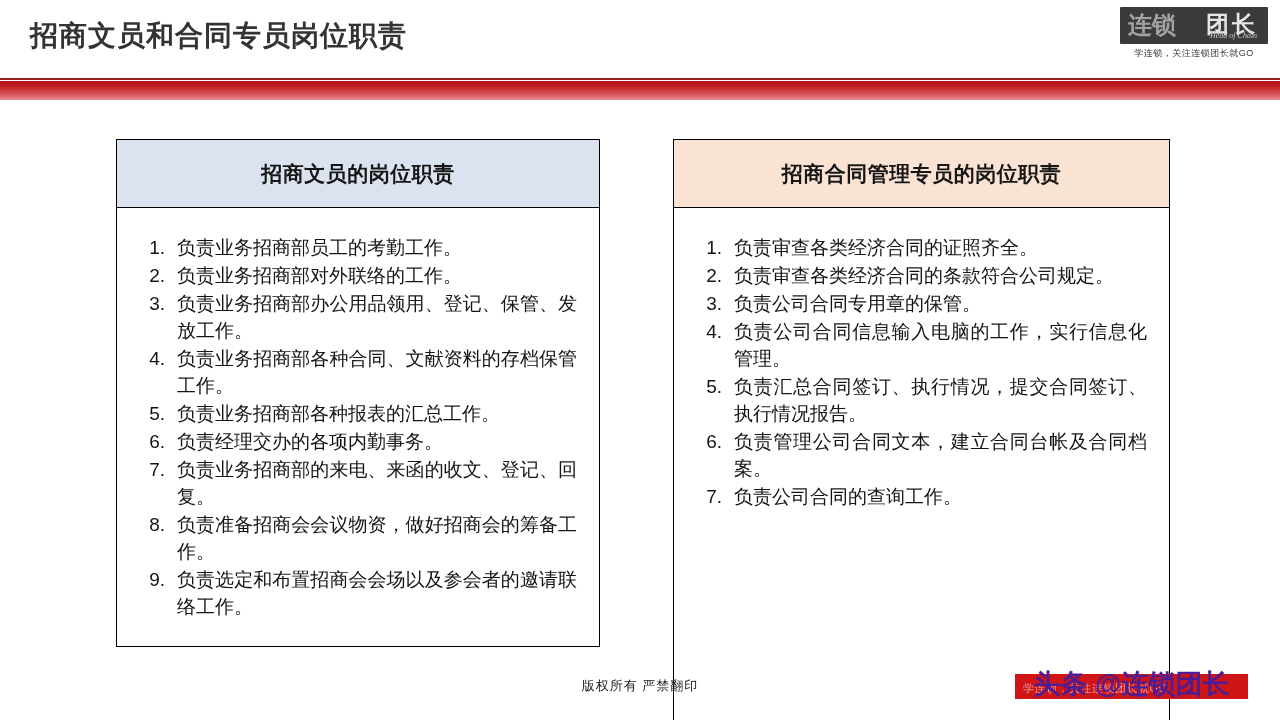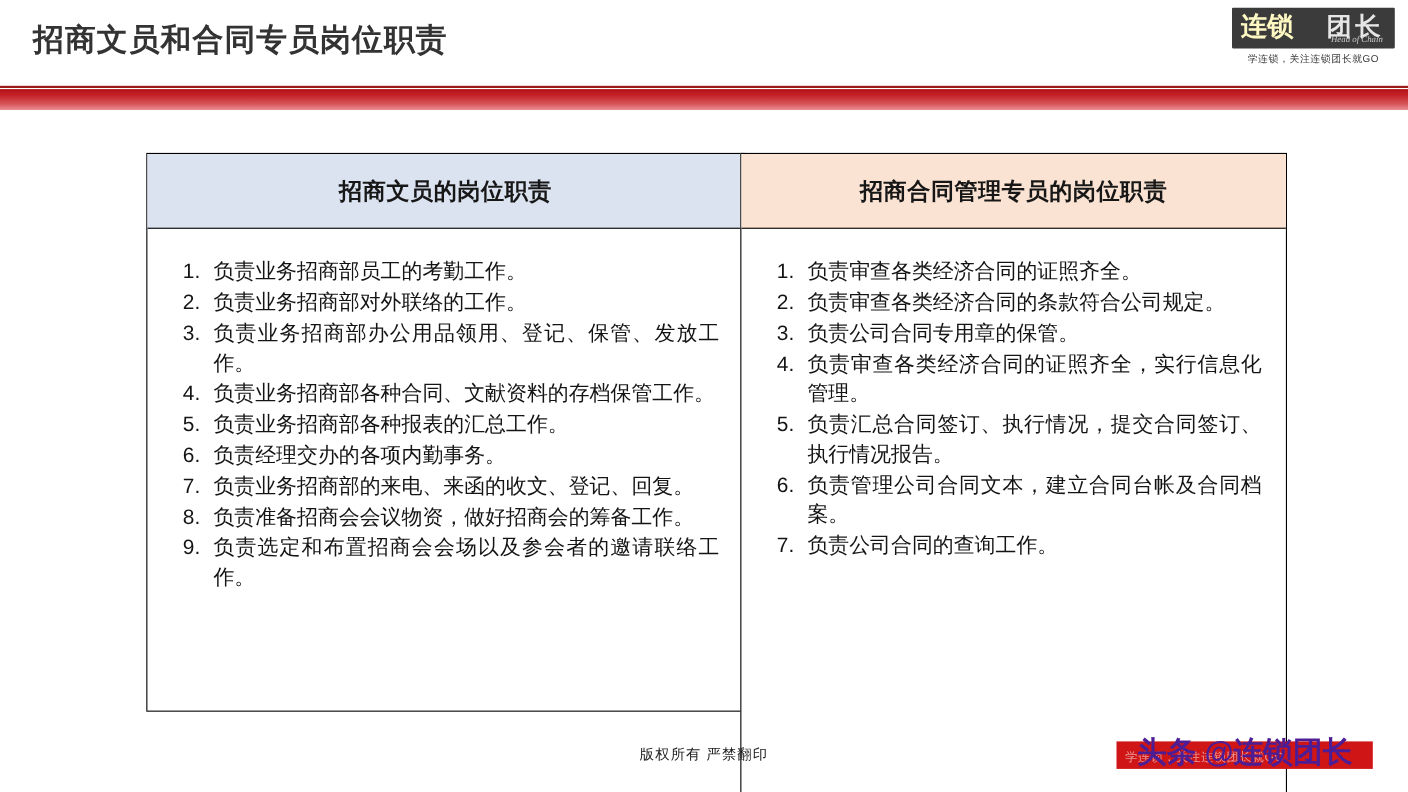--- a/index.html
+++ b/index.html
@@ -57,21 +57,21 @@
     position: relative;
     overflow: hidden;
   }
   .logo-main {
     position: absolute;
     left: 8px;
     top: 3px;
     font-size: 24px;
     line-height: 30px;
     font-weight: bold;
-    color: #fef9c3;
+    color: #a3a3a3;
     letter-spacing: 0px;
   }
   .logo-sub2 {
     position: absolute;
     left: 86px;
     top: 6px;
     font-size: 23px;
     line-height: 22px;
     font-weight: bold;
     color: #e6e6e6;
@@ -115,23 +115,23 @@
   }
 
   
   .panel {
     position: absolute;
     border: 1.6px solid #000000;
     box-sizing: border-box;
     background: #ffffff;
   }
   .panel-left {
-    left: 133px;
+    left: 116px;
     top: 139px;
-    width: 544px;
+    width: 484px;
     height: 508px;
   }
   .panel-right {
     left: 673px;
     top: 139px;
     width: 497px;
     height: 604px;
   }
   .panel-head {
     height: 68px;
@@ -315,21 +315,21 @@
           <li>
             <span class="li-num">2.</span>
             <span class="li-text">负责审查各类经济合同的条款符合公司规定。</span>
           </li>
           <li>
             <span class="li-num">3.</span>
             <span class="li-text">负责公司合同专用章的保管。</span>
           </li>
           <li>
             <span class="li-num">4.</span>
-            <span class="li-text">负责审查各类经济合同的证照齐全，实行信息化管理。</span>
+            <span class="li-text">负责公司合同信息输入电脑的工作，实行信息化管理。</span>
           </li>
           <li>
             <span class="li-num">5.</span>
             <span class="li-text">负责汇总合同签订、执行情况，提交合同签订、执行情况报告。</span>
           </li>
           <li>
             <span class="li-num">6.</span>
             <span class="li-text">负责管理公司合同文本，建立合同台帐及合同档案。</span>
           </li>
           <li>

